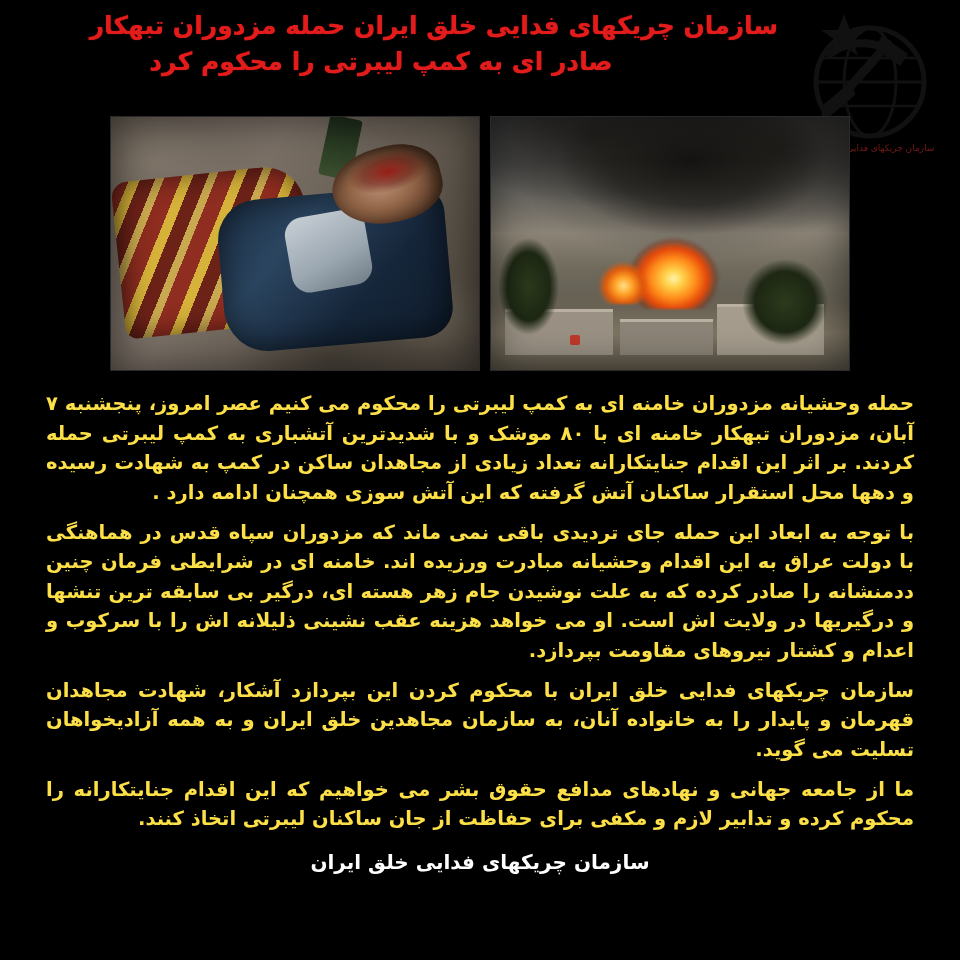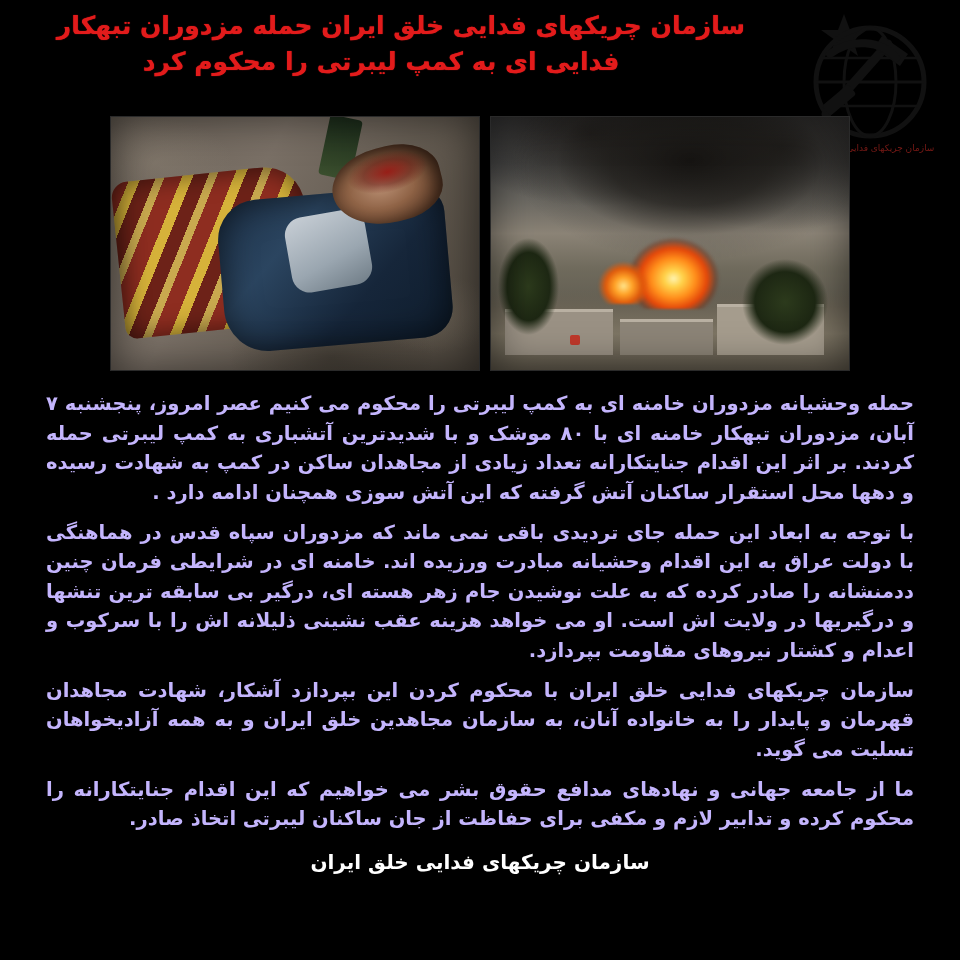--- a/index.html
+++ b/index.html
@@ -43,20 +43,21 @@
     text-align: center;
     direction: rtl;
   }
   .headline .line {
     color: #e21b1b;
     font-weight: bold;
     font-size: 25px;
     line-height: 1.45;
     letter-spacing: 0px;
     text-shadow: 0 0 1px #e21b1b;
+    text-align: right;
   }
   .headline .line2 {
     text-align: center;
     padding-right: 40px;
   }
 
   
   .photos {
     position: relative;
     margin: 8px auto 0 auto;
@@ -220,21 +221,21 @@
     text-align: right;
     color: #f2f2f2;
     padding: 18px 46px 0 46px;
     box-sizing: border-box;
   }
   .body-text p {
     margin: 0 0 10px 0;
     font-size: 19.5px;
     line-height: 1.52;
     font-weight: bold;
-    color: #c4b5fd;
+    color: #fde047;
     text-align: justify;
     text-justify: inter-word;
   }
 
   
   .signature {
     direction: rtl;
     text-align: center;
     color: #ffffff;
     padding: 6px 46px 0 46px;
@@ -271,21 +272,21 @@
         <path d="M86 26 L112 44 L104 56 L78 38 Z" fill="#111"></path>
         <path d="M34 44 C54 28 86 30 100 48" stroke="#111" stroke-width="8" fill="none" stroke-linecap="round"></path>
         <rect x="26" y="96" width="34" height="13" rx="3" transform="rotate(-40 26 96)" fill="#111"></rect>
 
         <text x="74" y="141" font-size="9" text-anchor="middle" fill="#7a1a16">سازمان چریکهای فدایی خلق ایران</text>
       </svg>
     </div>
 
     <div class="headline">
       <div class="line line1">سازمان چریکهای فدایی خلق ایران حمله مزدوران تبهکار</div>
-      <div class="line line2">فدایی ای به کمپ لیبرتی را محکوم کرد</div>
+      <div class="line line2">صادر ای به کمپ لیبرتی را محکوم کرد</div>
     </div>
   </div>
 
   <div class="photos">
 
     <div class="photo photo-left">
       <div class="fire-scene"></div>
       <div class="fire-smoke"></div>
       <div class="fire-ground"></div>
       <div class="fire-bldg b1"></div>
@@ -309,20 +310,20 @@
       <div class="head"></div>
       <div class="blood"></div>
       <div class="vignette"></div>
     </div>
   </div>
 
   <div class="body-text">
     <p>حمله وحشیانه مزدوران خامنه ای به کمپ لیبرتی را محکوم می کنیم عصر امروز، پنجشنبه ۷ آبان، مزدوران تبهکار خامنه ای با ۸۰ موشک و با شدیدترین آتشباری به کمپ لیبرتی حمله کردند. بر اثر این اقدام جنایتکارانه تعداد زیادی از مجاهدان ساکن در کمپ به شهادت رسیده و دهها محل استقرار ساکنان آتش گرفته که این آتش سوزی همچنان ادامه دارد .</p>
     <p>با توجه به ابعاد این حمله جای تردیدی باقی نمی ماند که مزدوران سپاه قدس در هماهنگی با دولت عراق به این اقدام وحشیانه مبادرت ورزیده اند. خامنه ای در شرایطی فرمان چنین ددمنشانه را صادر کرده که به علت نوشیدن جام زهر هسته ای، درگیر بی سابقه ترین تنشها و درگیریها در ولایت اش است. او می خواهد هزینه عقب نشینی ذلیلانه اش را با سرکوب و اعدام و کشتار نیروهای مقاومت بپردازد.</p>
     <p>سازمان چریکهای فدایی خلق ایران با محکوم کردن این بپردازد آشکار، شهادت مجاهدان قهرمان و پایدار را به خانواده آنان، به سازمان مجاهدین خلق ایران و به همه آزادیخواهان تسلیت می گوید.</p>
-    <p>ما از جامعه جهانی و نهادهای مدافع حقوق بشر می خواهیم که این اقدام جنایتکارانه را محکوم کرده و تدابیر لازم و مکفی برای حفاظت از جان ساکنان لیبرتی اتخاذ صادر.</p>
+    <p>ما از جامعه جهانی و نهادهای مدافع حقوق بشر می خواهیم که این اقدام جنایتکارانه را محکوم کرده و تدابیر لازم و مکفی برای حفاظت از جان ساکنان لیبرتی اتخاذ کنند.</p>
   </div>
 
   <div class="signature">
     <div class="org">سازمان چریکهای فدایی خلق ایران</div>
   </div>
 
 </div>
 
 </body></html>

